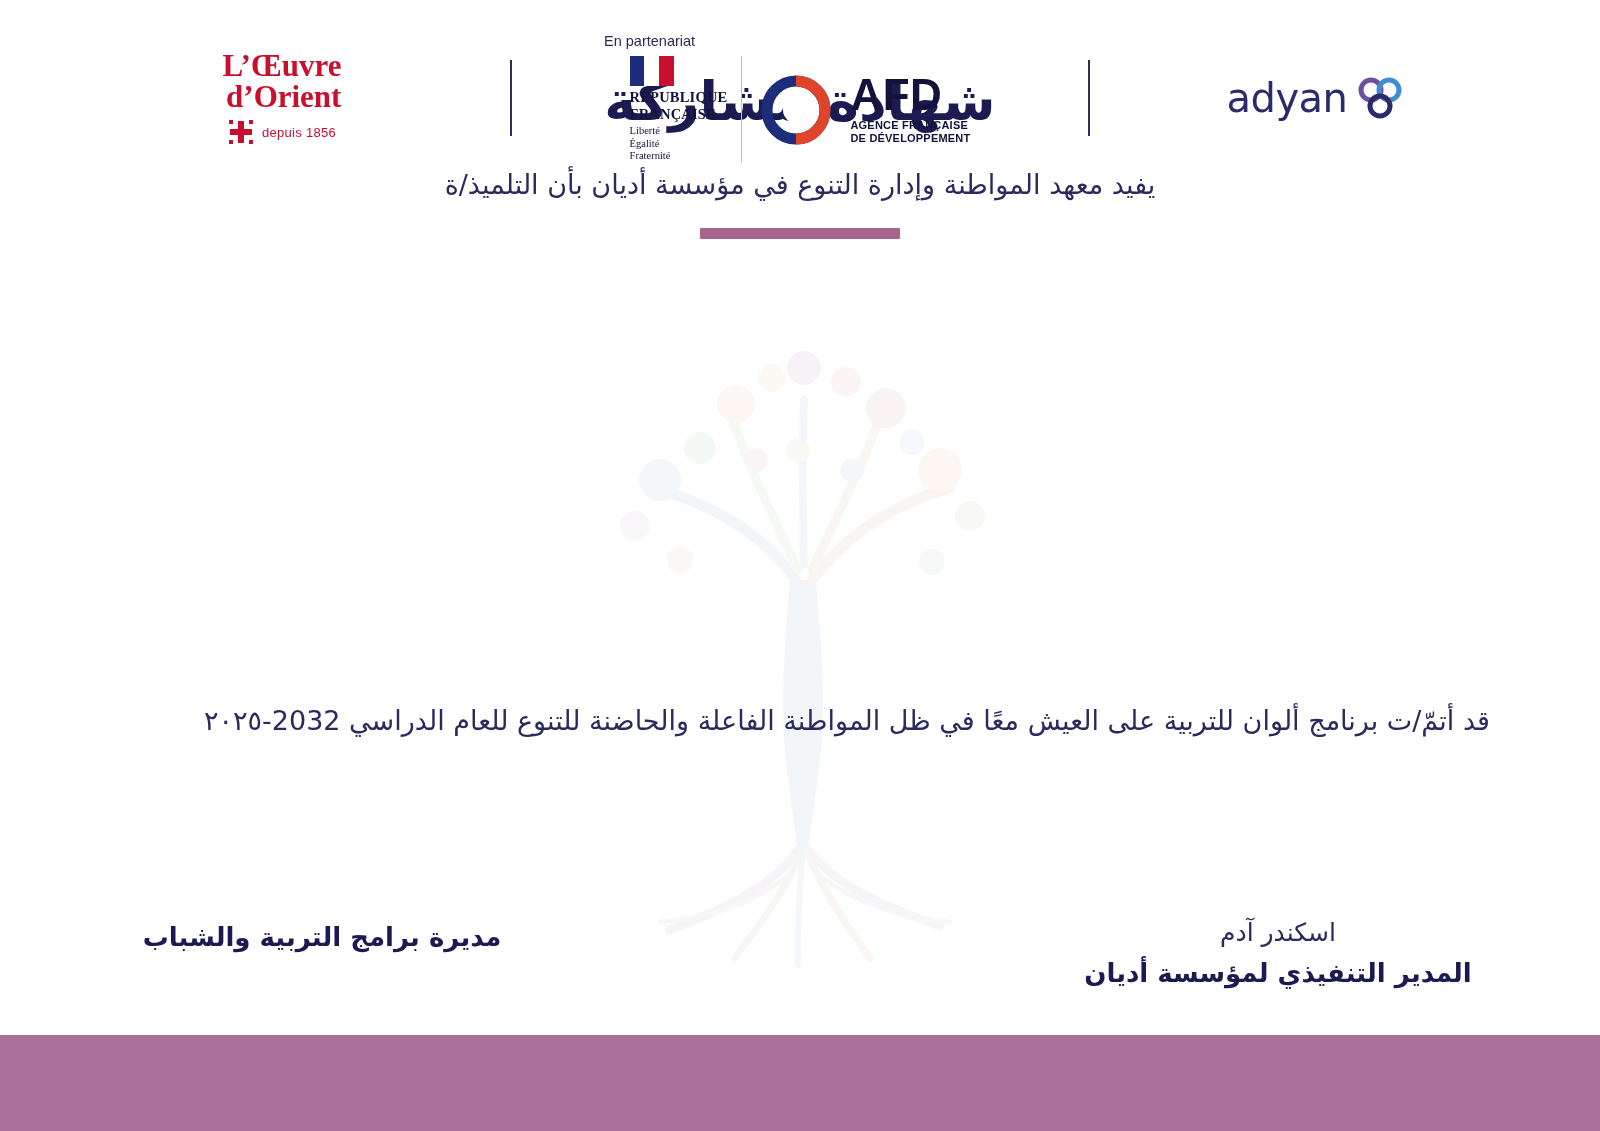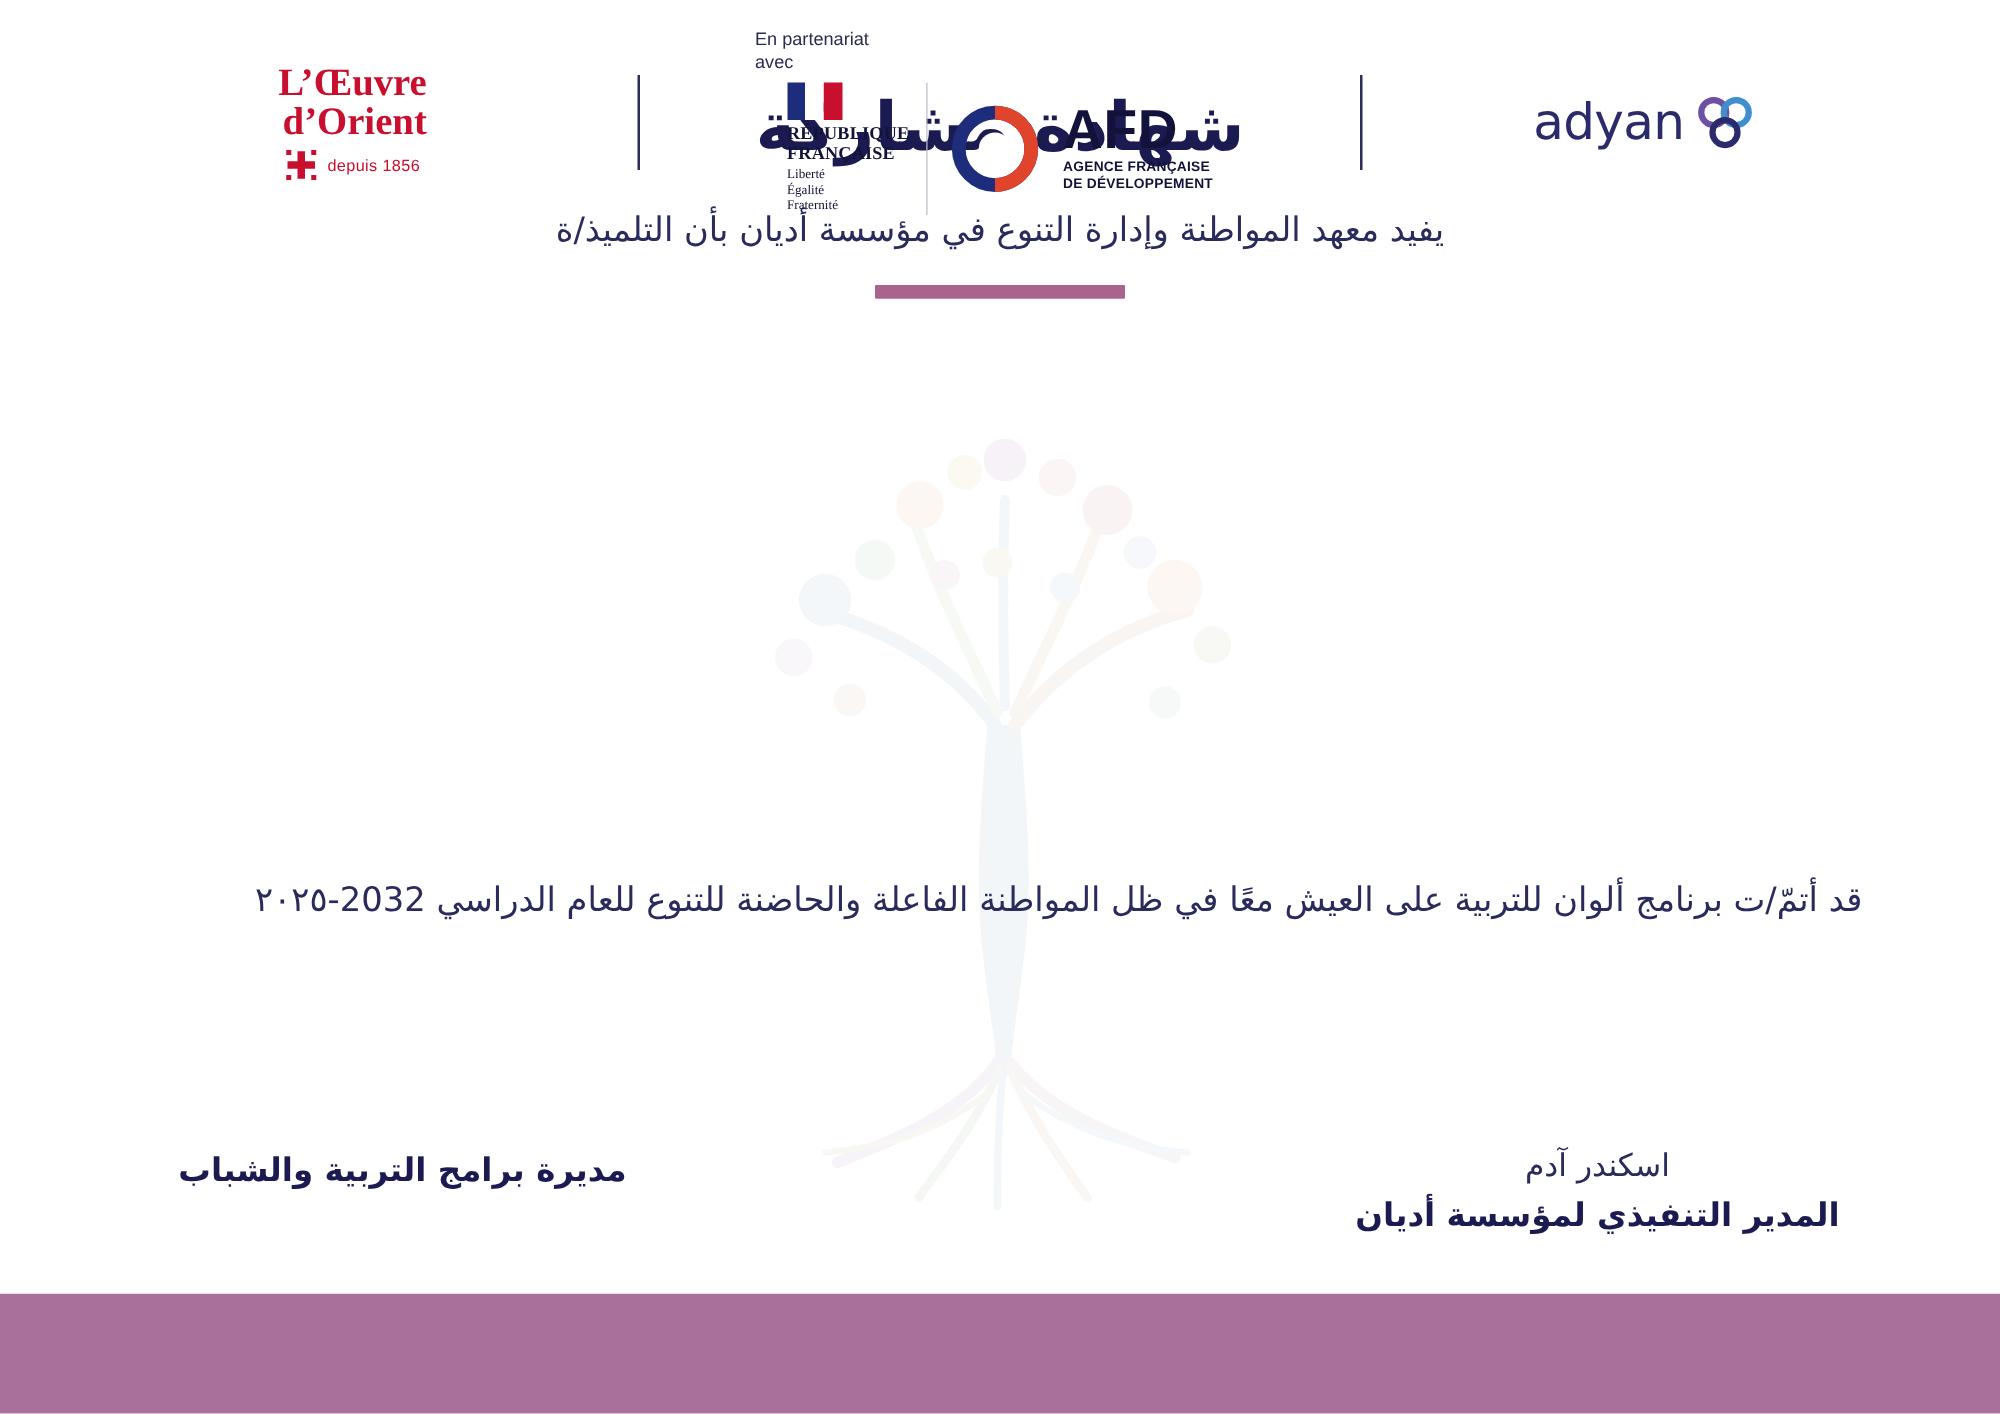--- a/index.html
+++ b/index.html
@@ -305,21 +305,20 @@
         </svg>
         <span class="adyan-word">adyan</span>
       </div>
     </div>
 
     <div class="divider-v"></div>
 
     <div class="logo-slot slot-afd">
       <div class="afd-caption">
         <div>En partenariat</div>
-        <div>avec</div>
       </div>
       <div class="afd-row">
         <div class="rf-block">
           <div class="rf-flag">
               <i class="b"></i>
               <i class="w"></i>
               <i class="r"></i>
             </div>
           <div class="rf-title">
             <div>RÉPUBLIQUE</div>

